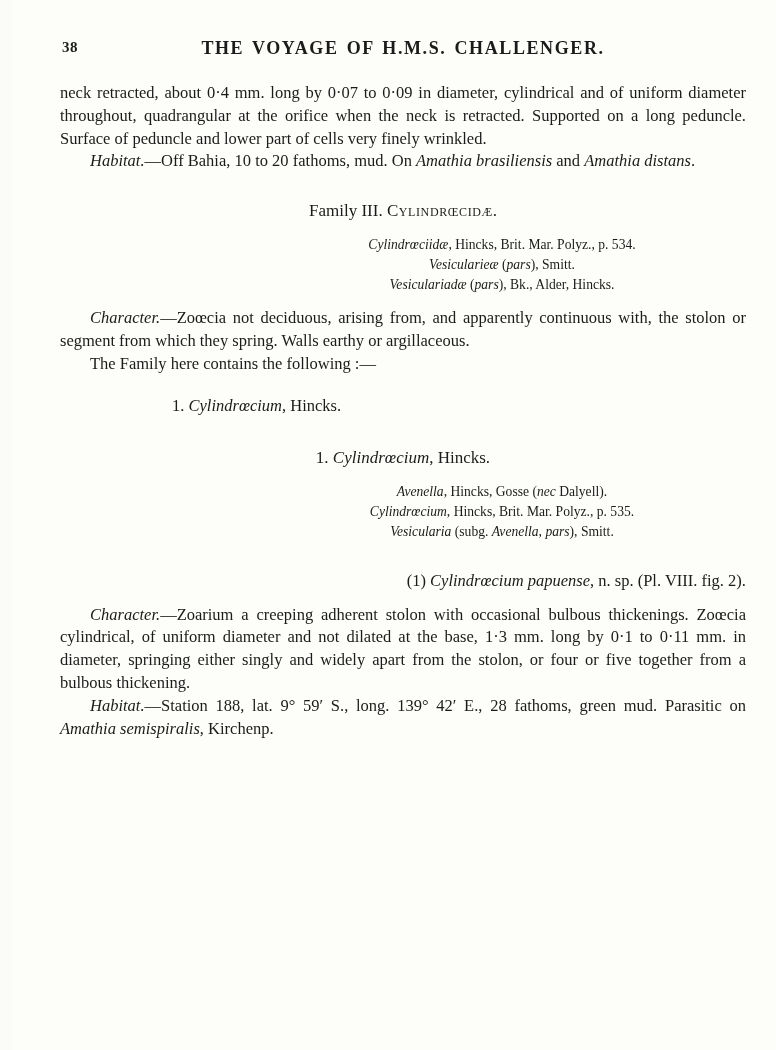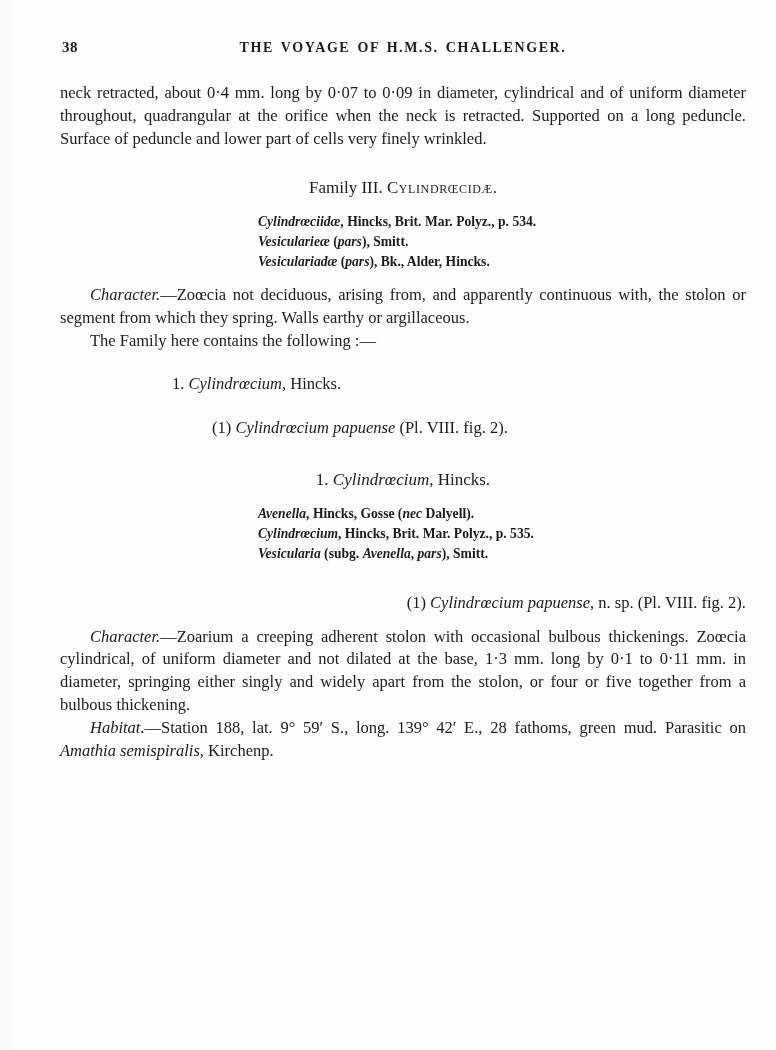--- a/index.html
+++ b/index.html
@@ -26,21 +26,21 @@
   }
   .page-number {
     position: absolute;
     left: 2px;
     top: 1px;
     font-size: 15px;
     font-weight: bold;
     letter-spacing: 0.5px;
   }
   .running-title {
-    font-size: 14px;
+    font-size: 18px;
     font-weight: bold;
     letter-spacing: 1.6px;
     word-spacing: 2px;
   }
   .para {
     font-size: 16.5px;
     line-height: 1.38;
     text-align: justify;
   }
   .indent { text-indent: 30px; }
@@ -51,21 +51,21 @@
     font-weight: normal;
     font-size: 17px;
   }
   .family-heading { margin-top: 28px; }
   .genus-heading { margin-top: 30px; font-size: 17px; }
   .synonymy {
     margin: 14px 0 12px 198px;
     font-size: 13.6px;
     line-height: 1.47;
   }
-  .syn-line { text-align: left; font-weight: bold; }
+  .syn-line { text-align: center; }
   .list-block { margin-top: 20px; }
   .list-line-genus {
     margin: 20px 0 0 112px;
     font-size: 16.5px;
     line-height: 1.38;
   }
   .list-line-species {
     margin: 22px 0 0 152px;
     font-size: 16.5px;
     line-height: 1.38;
@@ -85,36 +85,36 @@
 
   <header class="running-head">
     <span class="page-number">38</span>
     <span class="running-title">THE VOYAGE OF H.M.S. CHALLENGER.</span>
   </header>
 
   <main>
 
     <p class="para"><span>neck retracted, about 0·4 mm. long by 0·07 to 0·09 in diameter, cylindrical and of uniform diameter throughout, quadrangular at the orifice when the neck is retracted.  Supported on a long peduncle.  Surface of peduncle and lower part of cells very finely wrinkled.</span></p>
 
+    <p class="para indent"><span class="seg-i">Habitat.</span><span>—Off Bahia, 10 to 20 fathoms, mud.  On </span><span class="seg-i">Amathia brasiliensis</span><span> and </span><span class="seg-i">Amathia distans</span><span>.</span></p>
 
     <h2 class="heading-center family-heading"><span>Family III. </span><span class="seg-sc">Cylindrœcidæ</span><span>.</span></h2>
 
     <div class="synonymy">
       <div class="syn-line"><span class="seg-i">Cylindrœciidæ</span><span>, Hincks, Brit. Mar. Polyz., p. 534.</span></div>
       <div class="syn-line"><span class="seg-i">Vesicularieæ</span><span> (</span><span class="seg-i">pars</span><span>), Smitt.</span></div>
       <div class="syn-line"><span class="seg-i">Vesiculariadæ</span><span> (</span><span class="seg-i">pars</span><span>), Bk., Alder, Hincks.</span></div>
     </div>
 
     <p class="para indent"><span class="seg-i">Character.</span><span>—Zoœcia not deciduous, arising from, and apparently continuous with, the stolon or segment from which they spring.  Walls earthy or argillaceous.</span></p>
 
     <p class="para indent"><span>The Family here contains the following :—</span></p>
 
     <div class="list-block">
       <div class="list-line-genus"><span>1. </span><span class="seg-i">Cylindrœcium</span><span>, Hincks.</span></div>
-      <div class="list-line-species"><span>(1) </span><span class="seg-i">Cylindrœcium papuense</span><span> (Pl. VIII. fig. 2).</span></div>
     </div>
 
     <h3 class="heading-center genus-heading"><span>1. </span><span class="seg-i">Cylindrœcium</span><span>, Hincks.</span></h3>
 
     <div class="synonymy">
       <div class="syn-line"><span class="seg-i">Avenella</span><span>, Hincks, Gosse (</span><span class="seg-i">nec</span><span> Dalyell).</span></div>
       <div class="syn-line"><span class="seg-i">Cylindrœcium</span><span>, Hincks, Brit. Mar. Polyz., p. 535.</span></div>
       <div class="syn-line"><span class="seg-i">Vesicularia</span><span> (subg. </span><span class="seg-i">Avenella</span><span>, </span><span class="seg-i">pars</span><span>), Smitt.</span></div>
     </div>
 

